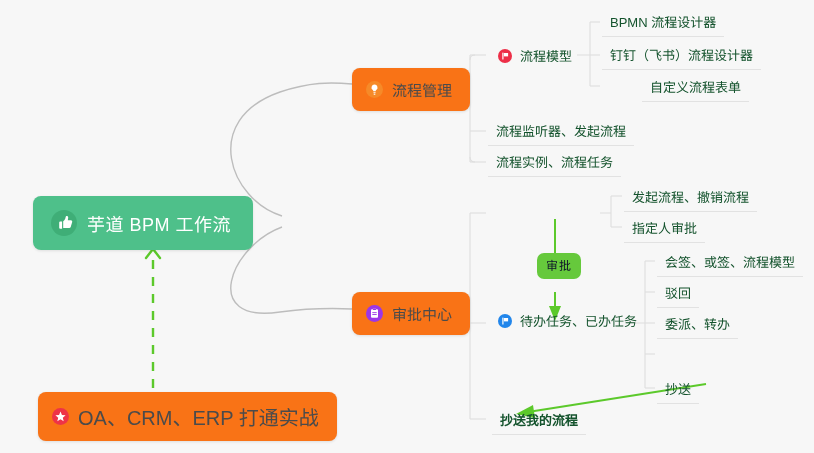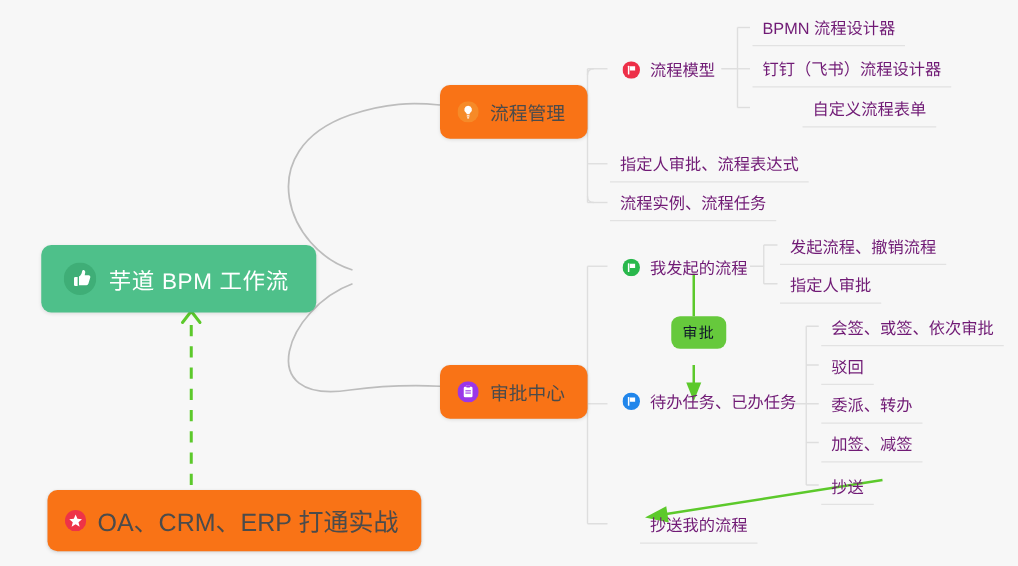--- a/index.html
+++ b/index.html
@@ -38,21 +38,21 @@
     white-space: nowrap;
     color: #4b4b4b;
   }
 
   
   .leaf {
     font-size: 13px;
     line-height: 1;
     padding: 6px 8px 7px 8px;
     border-bottom: 1px solid #e2e2e2;
-    color: #701a75;
+    color: #14532d;
   }
   .leaf.noline {
     border-bottom: 1px solid transparent;
   }
 
   
   .card {
     background: #f97316;
     border-radius: 8px;
     box-shadow: 0 1px 3px rgba(0,0,0,0.10), 0 0 1px rgba(0,0,0,0.06);
@@ -198,51 +198,41 @@
 
   <div class="node leaf" style="left:602px; top:43px;">
     <span class="label">钉钉（飞书）流程设计器</span>
   </div>
 
   <div class="node leaf" style="left:602px; top:75px;margin-left:40px;">
     <span class="label">自定义流程表单</span>
   </div>
 
   <div class="node leaf" style="left:488px; top:119px;">
-    <span class="label">指定人审批、流程表达式</span>
+    <span class="label">流程监听器、发起流程</span>
   </div>
 
   <div class="node leaf" style="left:488px; top:150px;align-items:center;">
     <span class="label">流程实例、流程任务</span>
   </div>
 
   <div class="node card" style="left:352px; top:292px;">
     <span class="ico ico-md">
       <svg viewBox="0 0 17 17" width="17" height="17">
         <circle cx="8.5" cy="8.5" r="8.5" fill="#9b36e8"></circle>
         <rect x="5" y="4.3" width="7" height="8.4" rx="1" fill="#ffffff"></rect>
         <rect x="6.9" y="3.2" width="3.2" height="1.8" rx="0.6" fill="#ffffff"></rect>
         <rect x="6.9" y="3.2" width="3.2" height="1.8" rx="0.6" fill="#9b36e8"></rect>
         <rect x="6.3" y="7.2" width="4.4" height="0.9" fill="#9b36e8"></rect>
         <rect x="6.3" y="9.0" width="4.4" height="0.9" fill="#9b36e8"></rect>
       </svg>
     </span>
     <span class="label">审批中心</span>
   </div>
 
-  <div class="node leaf noline" style="left:490px; top:201px;">
-    <span class="ico ico-sm">
-      <svg viewBox="0 0 14 14" width="14" height="14">
-        <circle cx="7" cy="7" r="7" fill="#29b84c"></circle>
-        <rect x="4.3" y="3.6" width="1.2" height="7" rx="0.4" fill="#ffffff"></rect>
-        <path d="M5.9 4.0h4.2v3.4H5.9z" fill="#ffffff"></path>
-      </svg>
-    </span>
-    <span class="label">我发起的流程</span>
-  </div>
 
   <div class="node leaf" style="left:624px; top:185px;">
     <span class="label">发起流程、撤销流程</span>
   </div>
 
   <div class="node leaf" style="left:624px; top:216px;">
     <span class="label">指定人审批</span>
   </div>
 
   <div class="badge" style="left:537px; top:253px;">
@@ -254,36 +244,33 @@
       <svg viewBox="0 0 14 14" width="14" height="14">
         <circle cx="7" cy="7" r="7" fill="#2186eb"></circle>
         <rect x="4.3" y="3.6" width="1.2" height="7" rx="0.4" fill="#ffffff"></rect>
         <path d="M5.9 4.0h4.2v3.4H5.9z" fill="#ffffff"></path>
       </svg>
     </span>
     <span class="label">待办任务、已办任务</span>
   </div>
 
   <div class="node leaf" style="left:657px; top:250px;">
-    <span class="label">会签、或签、依次审批</span>
+    <span class="label">会签、或签、流程模型</span>
   </div>
 
   <div class="node leaf" style="left:657px; top:281px;">
     <span class="label">驳回</span>
   </div>
 
   <div class="node leaf" style="left:657px; top:312px;">
     <span class="label">委派、转办</span>
   </div>
 
-  <div class="node leaf" style="left:657px; top:343px;">
-    <span class="label">加签、减签</span>
-  </div>
 
   <div class="node leaf" style="left:657px; top:377px;">
     <span class="label">抄送</span>
   </div>
 
-  <div class="node leaf" style="left:512px; top:408px;">
+  <div class="node leaf" style="left:492px; top:408px;font-weight:bold;">
     <span class="label">抄送我的流程</span>
   </div>
 
 </div>
 
 </body></html>

